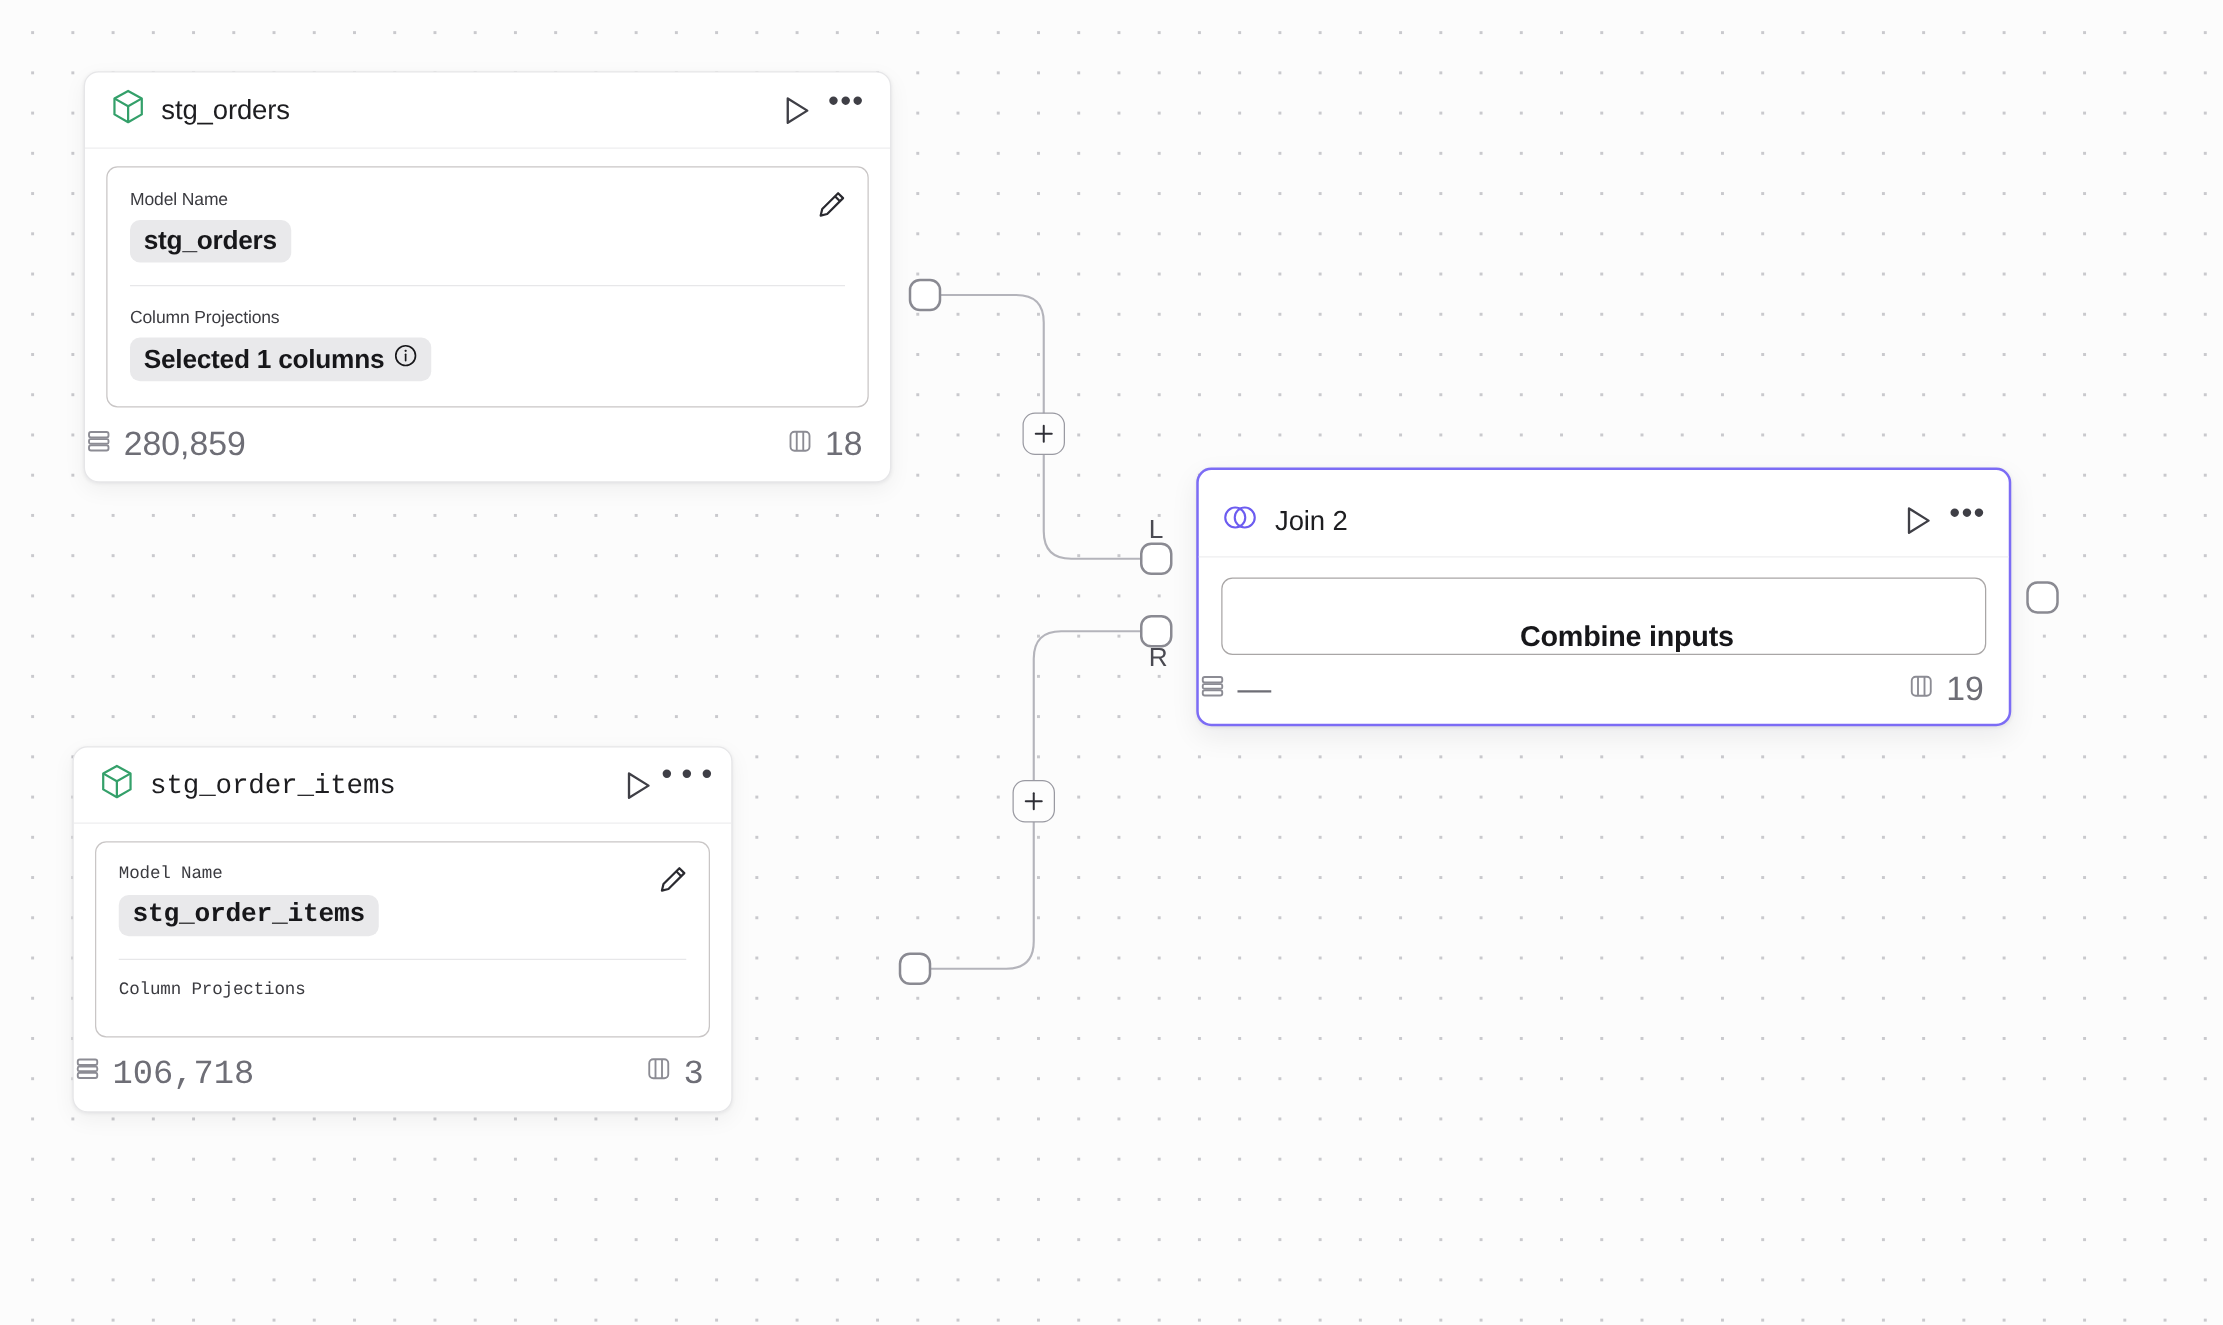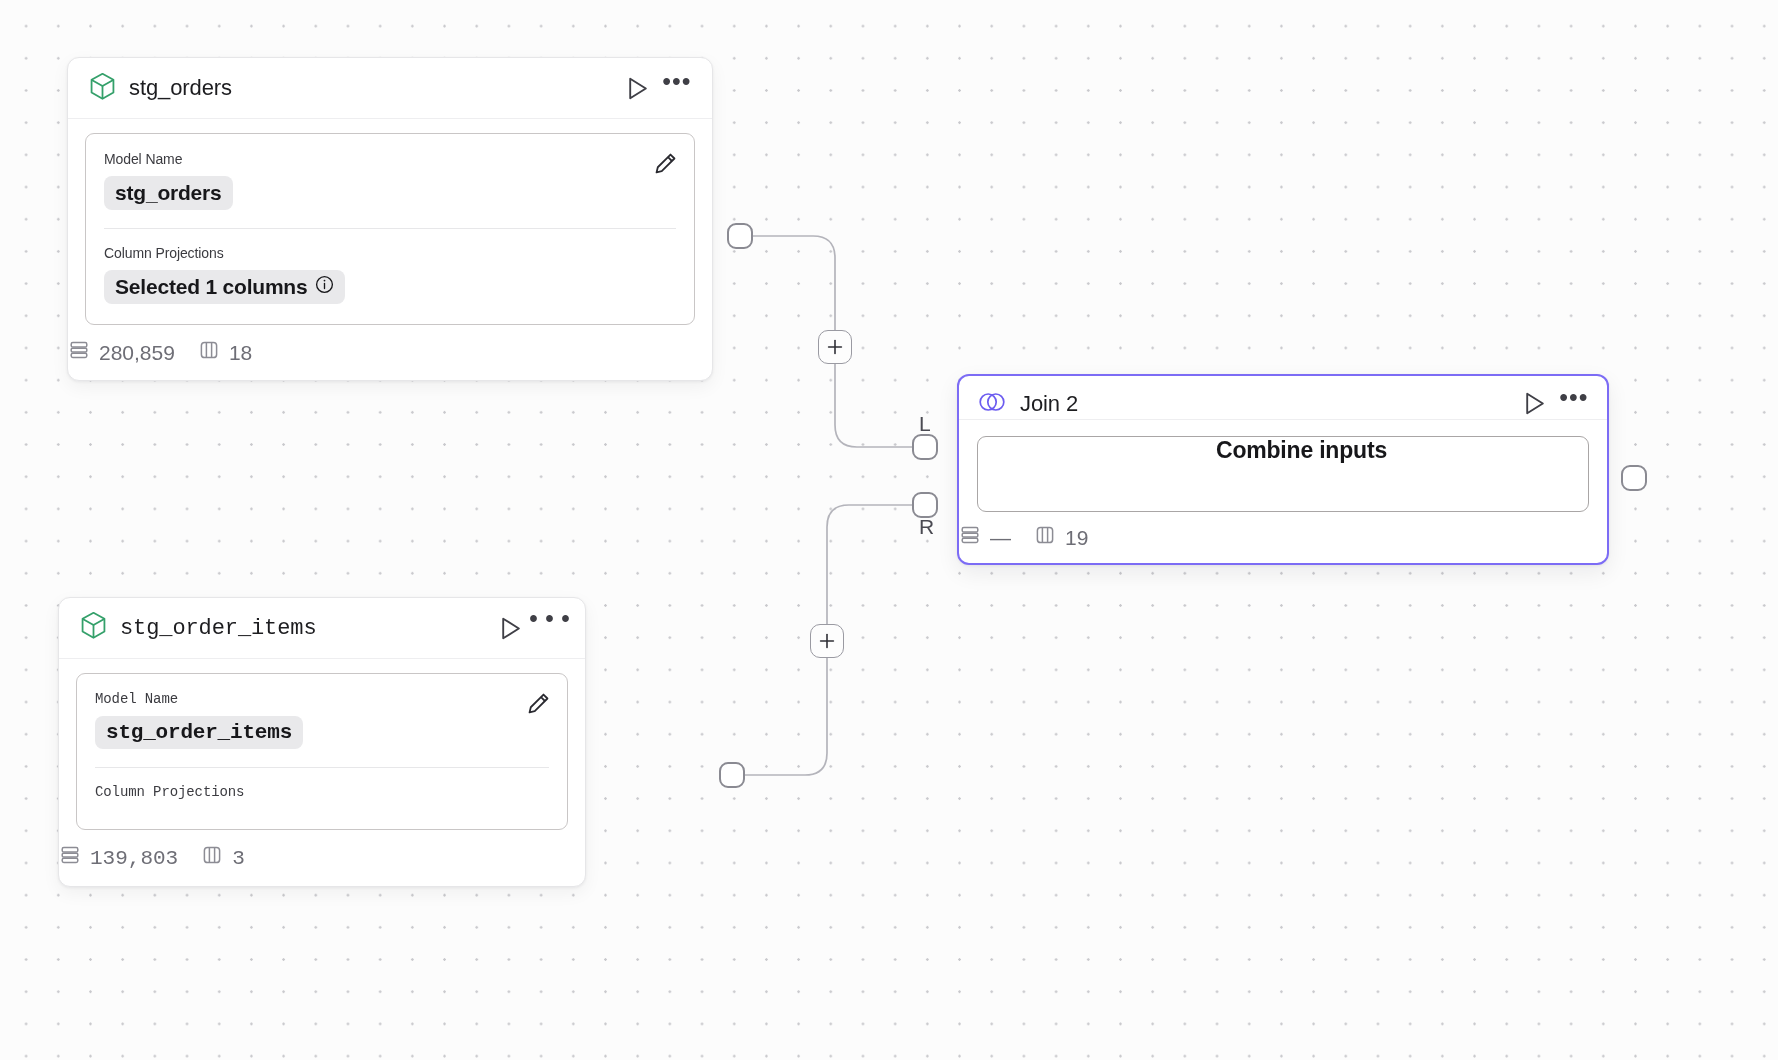--- a/index.html
+++ b/index.html
@@ -122,45 +122,45 @@
     display: flex;
     align-items: center;
     justify-content: center;
     cursor: pointer;
   }
 
   
   .node-footer {
     display: flex;
     align-items: center;
-    justify-content: flex-start;
+    justify-content: space-between;
     gap: 9px;
     padding: 14px 22px 14px 0;
-    font-size: 21px;
+    font-size: 27px;
     color: #6e6e76;
   }
   .stat {
     display: flex;
     align-items: center;
     gap: 9px;
     margin-left: 14px;
   }
   .stat:first-child { margin-left: 0; }
 
   
   .node.selected {
     border: 2.5px solid #7c6cf5;
     box-shadow: 0 1px 3px rgba(16,18,27,0.06), 0 8px 22px rgba(16,18,27,0.07);
   }
 
   .combine-btn {
     display: flex;
-    align-items: flex-start;
+    align-items: flex-end;
     justify-content: center;
-    height: 76px;
+    height: 62px;
     border: 1px solid #a9a6a6;
     border-radius: 9px;
     background: #fff;
     font-size: 23px;
     font-weight: bold;
     color: #17171a;
     letter-spacing: -0.2px;
     cursor: pointer;
     padding-left: 37px;
   }
@@ -329,39 +329,39 @@
 
     <div class="node-footer">
       <span class="stat">
         <span>
           <svg width="22" height="22" viewBox="0 0 22 22" fill="none" stroke="#8c8c94" stroke-width="1.5" stroke-linejoin="round">
             <rect x="3.2" y="3.6" width="15.6" height="4.4" rx="1.6"></rect>
             <rect x="3.2" y="9.3" width="15.6" height="3.6" rx="1.2"></rect>
             <rect x="3.2" y="14.2" width="15.6" height="4.2" rx="1.6"></rect>
           </svg>
         </span>
-        <span>139,803</span>
+        <span>106,718</span>
       </span>
       <span class="stat">
         <span>
           <svg width="22" height="22" viewBox="0 0 22 22" fill="none" stroke="#8c8c94" stroke-width="1.5" stroke-linejoin="round">
             <rect x="3.4" y="3.4" width="15.2" height="15.2" rx="3.2"></rect>
             <path d="M8.4 3.5 L8.4 18.5"></path>
             <path d="M13.6 3.5 L13.6 18.5"></path>
           </svg>
         </span>
         <span>3</span>
       </span>
     </div>
   </div>
 
   <div class="port" style="left:719px; top:762px;"></div>
 
   <div class="node selected" style="left:957px; top:374px; width:652px;">
-    <div class="node-header" style="height:44px; padding:12px 18px 0 18px;">
+    <div class="node-header" style="height:70px; padding:12px 18px 0 18px;">
       <span class="node-icon">
         <svg width="30" height="24" viewBox="0 0 30 24" fill="none" stroke="#6c5cf0" stroke-width="1.7">
           <circle cx="11.2" cy="12" r="8"></circle>
           <circle cx="18.8" cy="12" r="8"></circle>
         </svg>
       </span>
       <span class="node-title">Join 2</span>
       <span class="header-spacer"></span>
       <span class="icon-btn run">
         <svg width="23" height="25" viewBox="0 0 22 24" fill="none" stroke="#3f3f46" stroke-width="1.8" stroke-linejoin="round">

